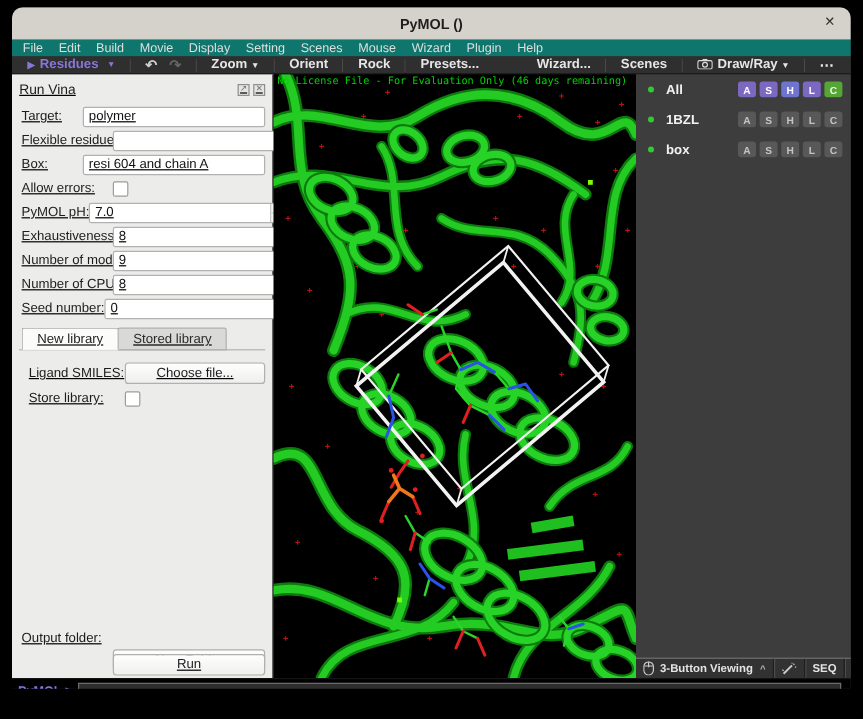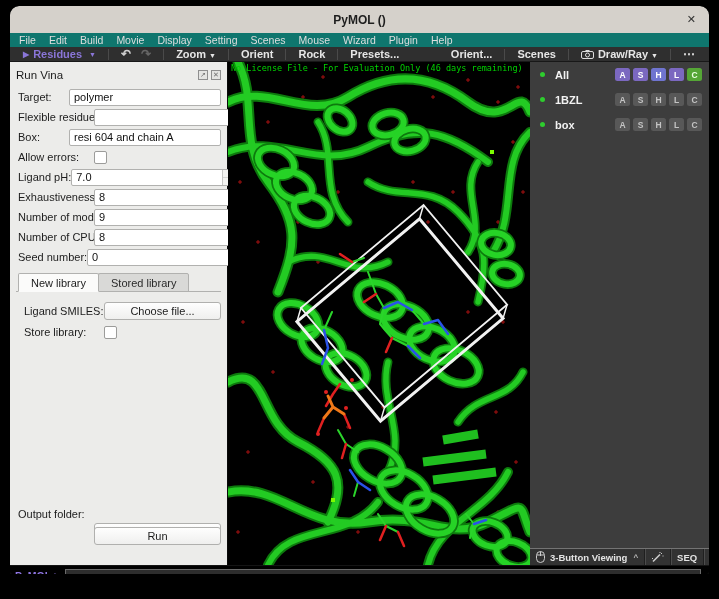--- a/index.html
+++ b/index.html
@@ -25,21 +25,21 @@
   .undo { color:#cfcfcf; font-size:12px; }
   .redo { color:#666; font-size:12px; }
   .tb-right { margin-left:auto; display:flex; align-items:center; }
   .dots { letter-spacing:1px; font-size:12px; }
   .cam { display:inline-block; vertical-align:-1px; margin-right:4px; }
 
   
   .content { display:flex; height:503px; }
 
   
-  .panel { width:218px; background:#ececea; border-right:1px solid #0a0a0a; display:flex; flex-direction:column; padding:4px 6px 18px 6px; }
+  .panel { width:218px; background:#ececea; border-right:1px solid #0a0a0a; display:flex; flex-direction:column; padding:4px 6px 0 6px;text-decoration:underline; }
   .panel-head { display:flex; align-items:center; height:18px; margin-bottom:3px; }
   .panel-title { font-size:11.5px; color:#1c1c1c; }
   .panel-icons { margin-left:auto; display:flex; gap:3px; }
   .mini { width:10px; height:10px; border:1px solid #8f8f8f; color:#6e6e6e; font-size:7px; line-height:8px; text-align:center; background:#e4e4e2; }
   .frow { display:flex; align-items:center; height:20px; }
   .flabel { width:78px; font-size:11px; color:#1c1c1c; padding-left:2px; white-space:nowrap; }
   .fwrap { flex:1; display:flex; height:17px; }
   .txt { flex:1; height:17px; border:1px solid #b1b1af; border-radius:2px; background:#fff; font-size:11px; padding:0 4px; color:#111; font-family:"Liberation Sans",sans-serif; outline:none; min-width:0; }
   .spinbox { flex:1; display:flex; border:1px solid #b1b1af; border-radius:2px; background:#fff; height:17px; }
   .spinbox input { flex:1; border:none; font-size:11px; padding:0 4px; color:#111; outline:none; background:transparent; font-family:"Liberation Sans",sans-serif; min-width:0; }
@@ -125,21 +125,21 @@
     <span class="tb-item redo">↷</span>
     <span class="tb-sep"></span>
     <span class="tb-item"><span>Zoom</span><span class="caret">▼</span></span>
     <span class="tb-sep"></span>
     <span class="tb-item">Orient</span>
     <span class="tb-sep"></span>
     <span class="tb-item">Rock</span>
     <span class="tb-sep"></span>
     <span class="tb-item">Presets...</span>
     <span class="tb-right">
-      <span class="tb-item">Orient...</span>
+      <span class="tb-item">Wizard...</span>
       <span class="tb-sep"></span>
       <span class="tb-item">Scenes</span>
       <span class="tb-sep"></span>
       <span class="tb-item">
         <svg class="cam" width="13" height="9" viewBox="0 0 13 9">
             <rect x="0.5" y="1.5" width="12" height="7" rx="1.5" fill="none" stroke="#ddd"></rect>
             <circle cx="6.5" cy="5" r="2" fill="none" stroke="#ddd"></circle>
             <rect x="4.5" y="0" width="4" height="1.6" fill="#ddd"></rect>
           </svg><span>Draw/Ray</span><span class="caret">▼</span>
       </span>
@@ -182,21 +182,21 @@
 
 
       <div class="frow">
           <label class="flabel">Allow errors:</label>
         <div class="fwrap" style="align-items:center">
             <span class="checkbox"></span>
           </div>
         </div>
 
       <div class="frow">
-          <label class="flabel">Ligand pH:</label>
+          <label class="flabel">PyMOL pH:</label>
         <div class="fwrap">
             <div class="spinbox">
               <input value="7.0" style="">
               <div class="spinner">
                 <div>▲</div>
                 <div>▼</div>
               </div>
             </div>
           </div>
         </div>

